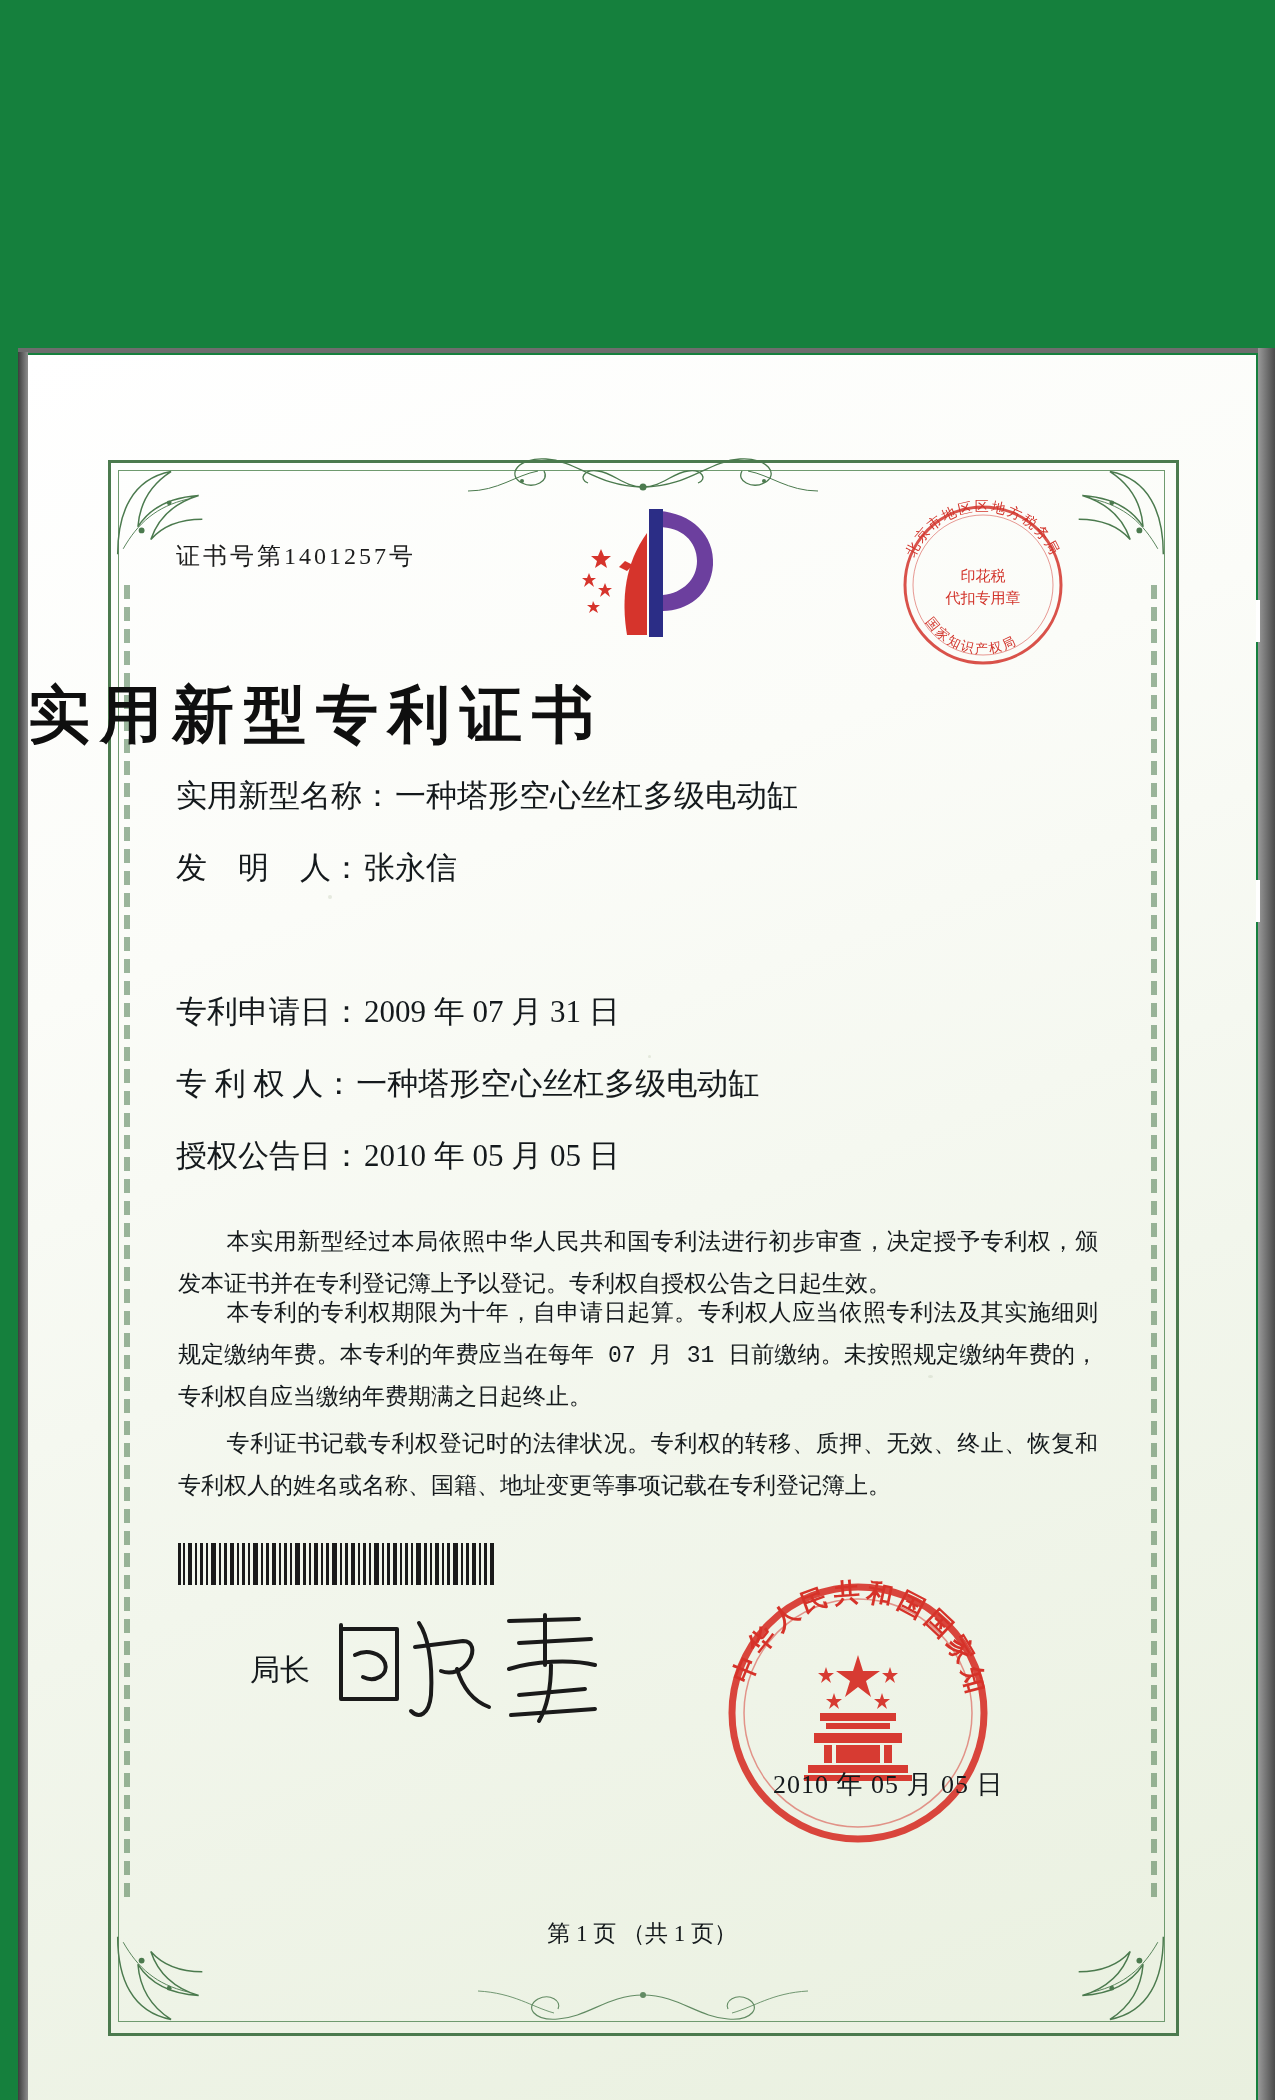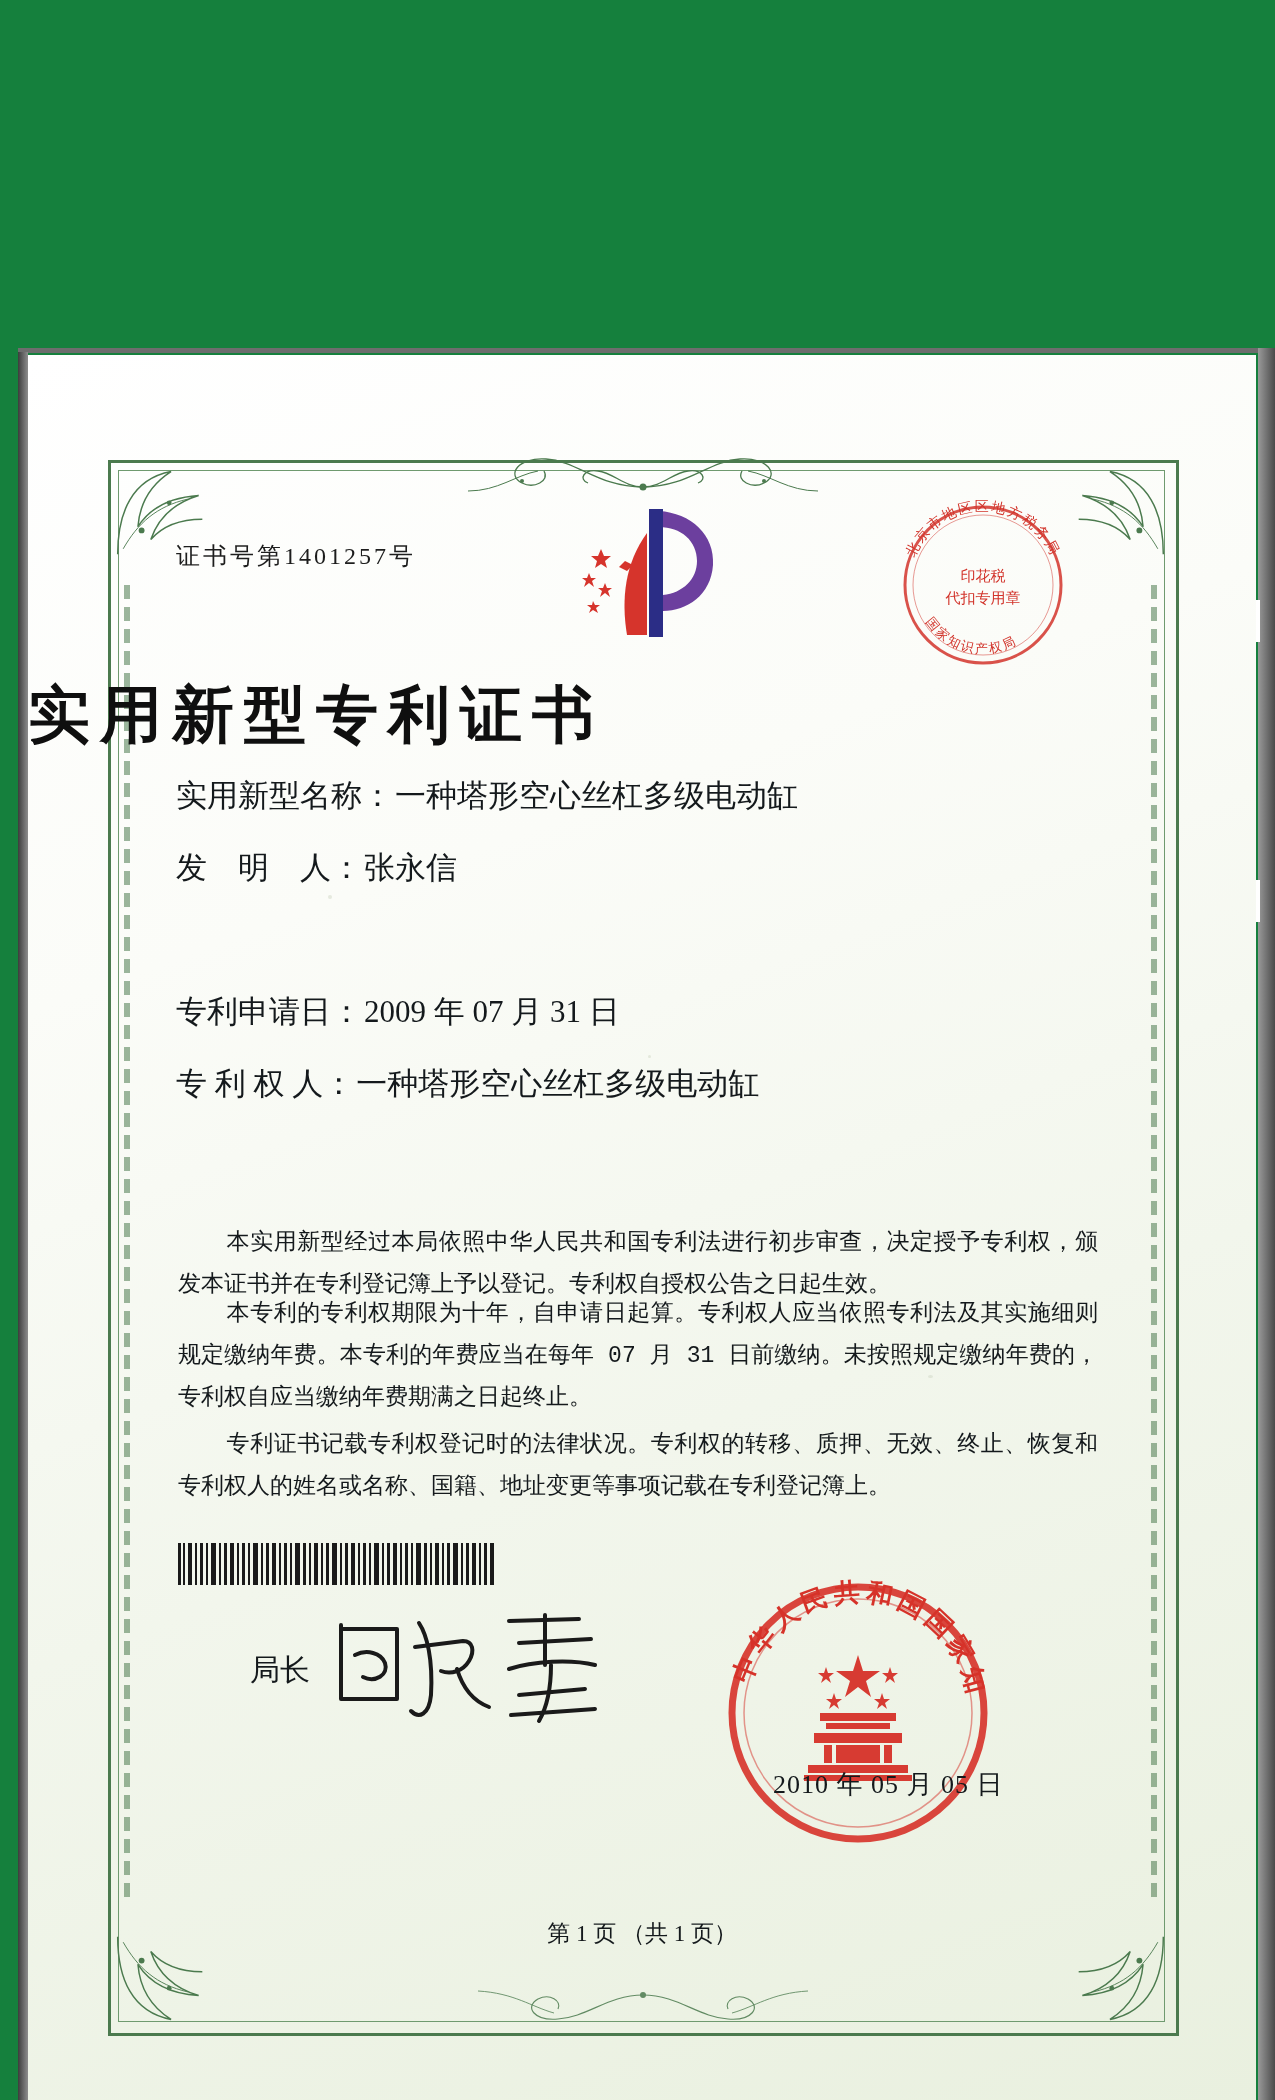--- a/index.html
+++ b/index.html
@@ -350,20 +350,23 @@
       <span class="lbl">实用新型名称：</span><span class="val">一种塔形空心丝杠多级电动缸</span>
     </div>
     <div class="field f2">
       <span class="lbl">发　明　人：</span><span class="val">张永信</span>
     </div>
     <div class="field f4">
       <span class="lbl">专利申请日：</span><span class="val">2009 年 07 月 31 日</span>
     </div>
     <div class="field f5">
       <span class="lbl">专 利 权 人：</span><span class="val">一种塔形空心丝杠多级电动缸</span>
+    </div>
+    <div class="field f6">
+      <span class="lbl">授权公告日：</span><span class="val">2010 年 05 月 05 日</span>
     </div>
 
     <div class="body-text p1"><span class="indent"></span><span>本实用新型经过本局依照中华人民共和国专利法进行初步审查，决定授予专利权，颁发本证书并在专利登记簿上予以登记。专利权自授权公告之日起生效。</span></div>
     <div class="body-text p2"><span class="indent"></span><span>本专利的专利权期限为十年，自申请日起算。专利权人应当依照专利法及其实施细则规定缴纳年费。本专利的年费应当在每年 07 月 31 日前缴纳。未按照规定缴纳年费的，专利权自应当缴纳年费期满之日起终止。</span></div>
     <div class="body-text p3"><span class="indent"></span><span>专利证书记载专利权登记时的法律状况。专利权的转移、质押、无效、终止、恢复和专利权人的姓名或名称、国籍、地址变更等事项记载在专利登记簿上。</span></div>
 
     <div class="barcode">
       <svg viewBox="0 0 320 42" preserveAspectRatio="none">
         <g fill="#1a1a1a">
           <rect x="0" y="0" width="3" height="42"></rect>

